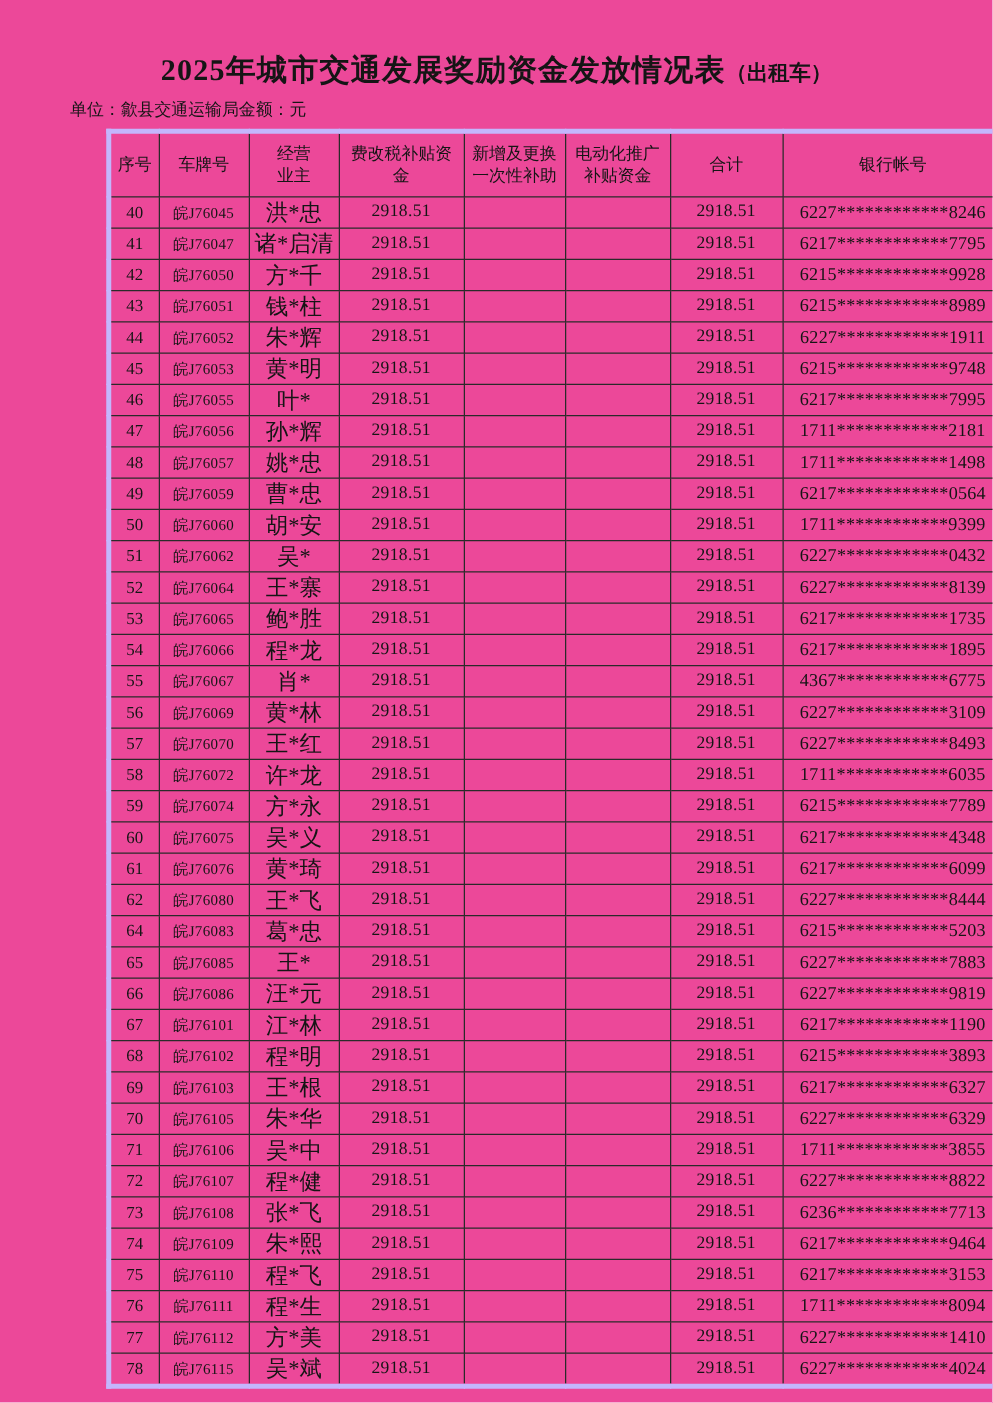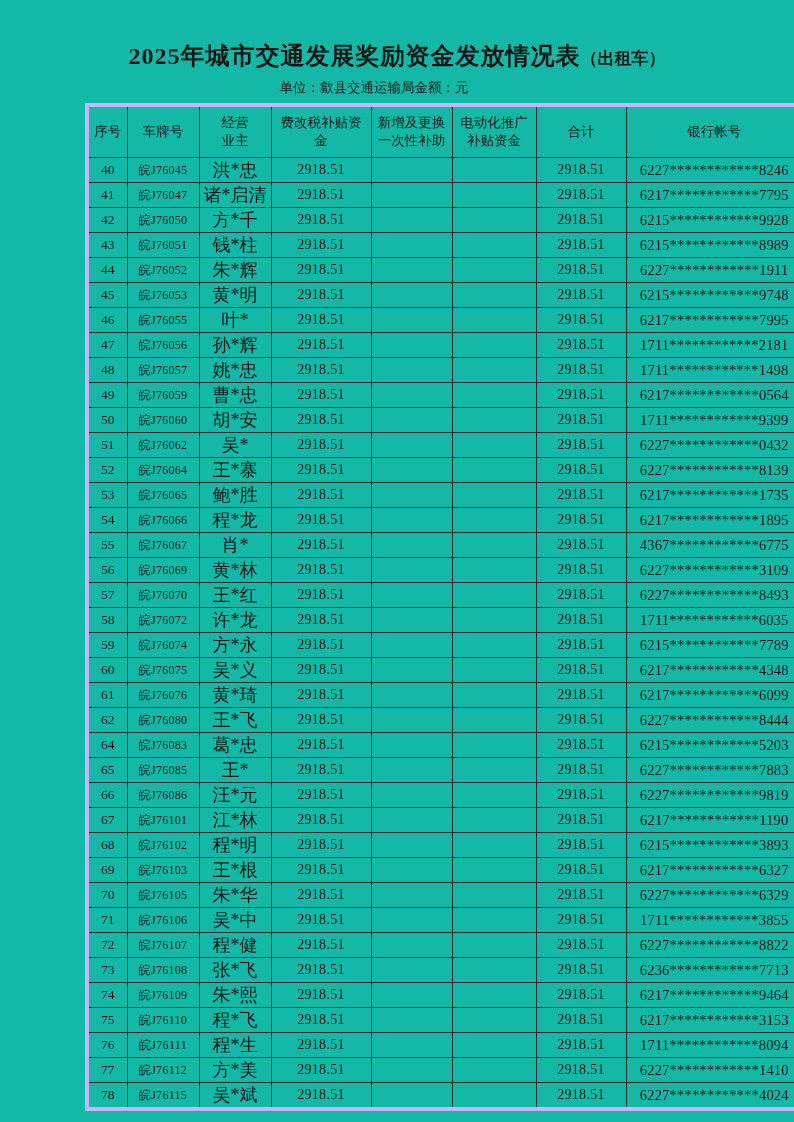--- a/index.html
+++ b/index.html
@@ -9,21 +9,21 @@
     width: 794px;
     height: 1122px;
     overflow: hidden;
     font-family: "Liberation Serif", "DejaVu Serif", serif;
     color: #151515;
   }
   .page {
     position: relative;
     width: 794px;
     height: 1122px;
-    background: #14b8a6;
+    background: #ec4899;
   }
   .title-row {
     position: absolute;
     top: 40px;
     left: 0;
     width: 100%;
     text-align: center;
     white-space: nowrap;
   }
   .title-main {
@@ -35,21 +35,21 @@
     font-size: 17px;
     font-weight: bold;
     letter-spacing: 0px;
   }
   .meta-row {
     position: absolute;
     top: 79px;
     left: 56px;
     right: 102px;
     display: flex;
-    justify-content: center;
+    justify-content: flex-start;
     font-size: 13.5px;
   }
   table.report {
     position: absolute;
     left: 53px;
     top: 103px;
     width: 717px;
     border-collapse: collapse;
     table-layout: fixed;
   }

